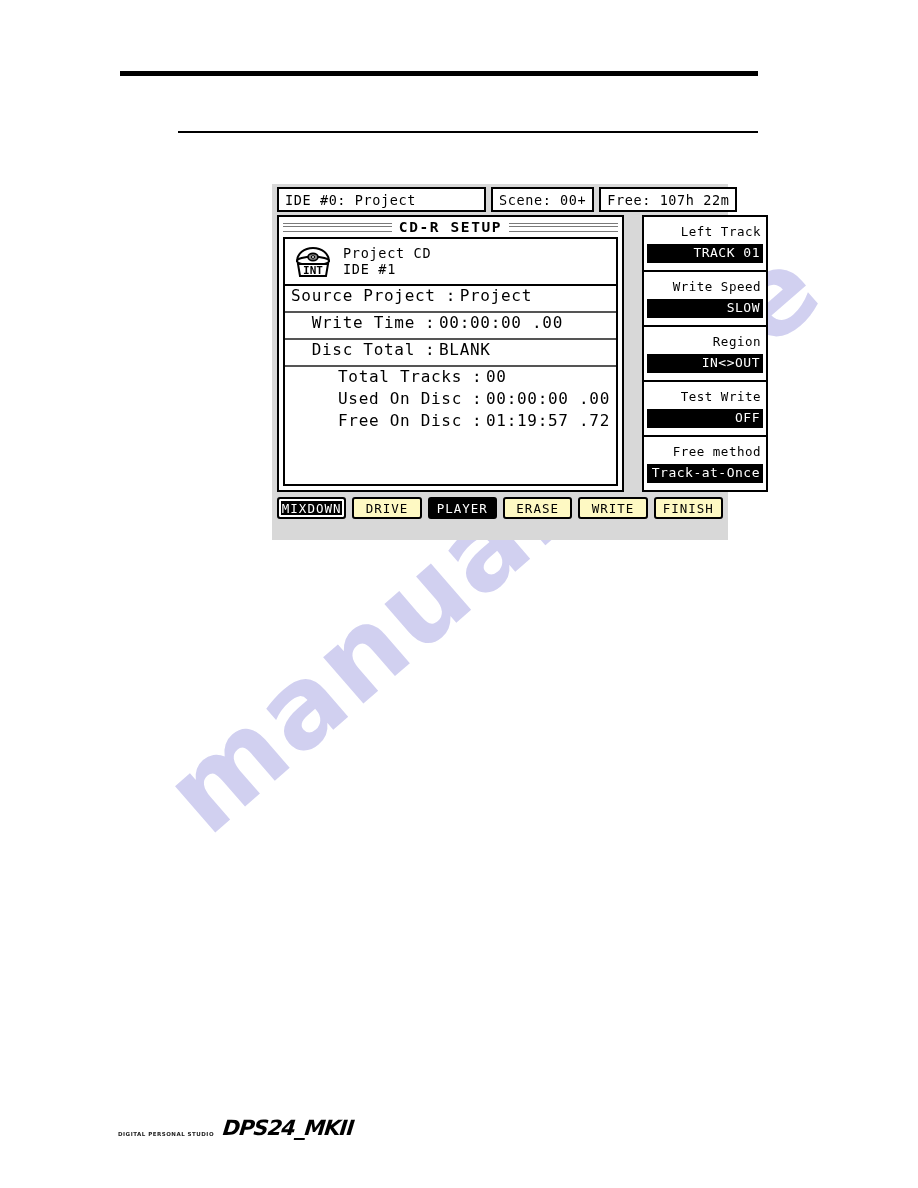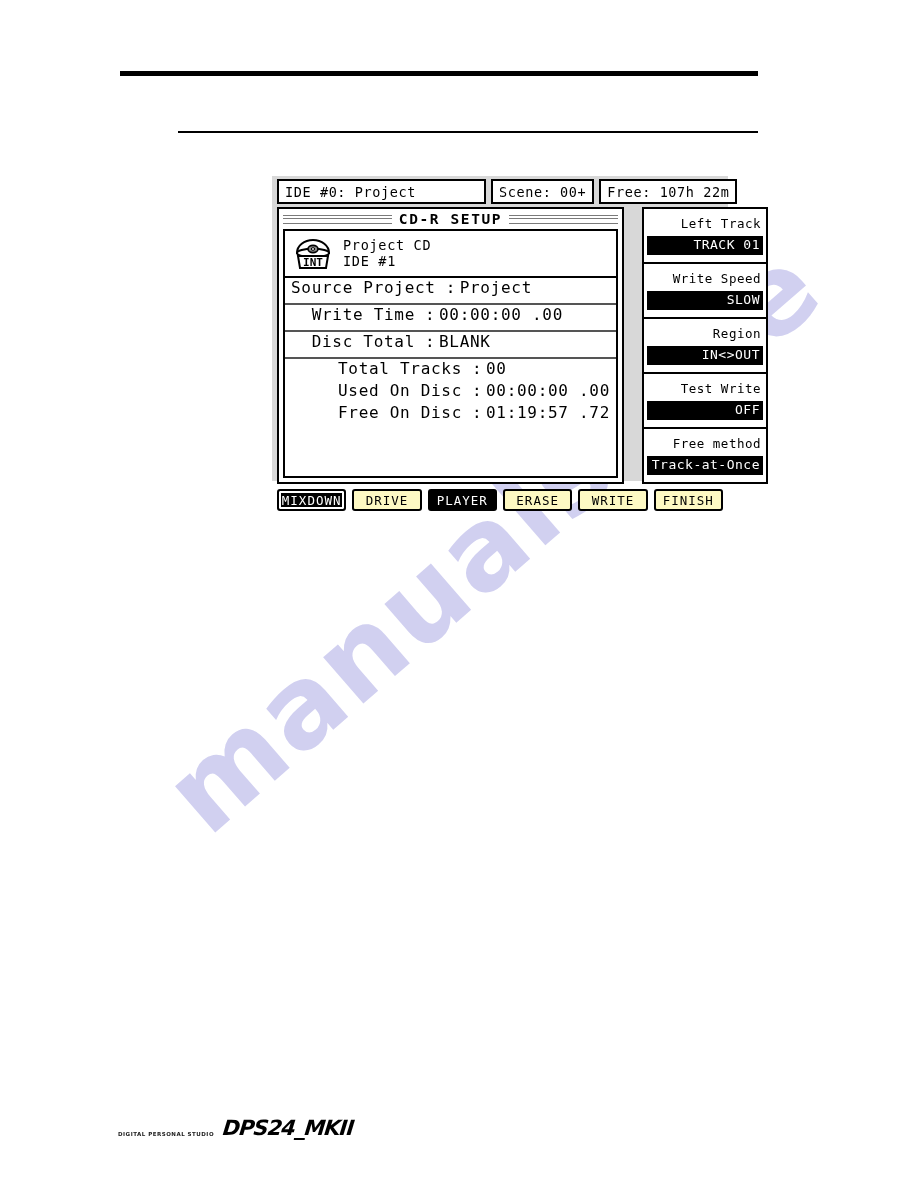--- a/index.html
+++ b/index.html
@@ -51,23 +51,23 @@
     transform-origin: 0 0;
     white-space: nowrap;
     pointer-events: none;
     user-select: none;
   }
 
   
   .device {
     position: absolute;
     left: 272px;
-    top: 176px;
+    top: 184px;
     width: 456px;
-    height: 305px;
+    height: 356px;
     background: #d8d8d8;
     box-sizing: border-box;
     padding: 2px;
   }
 
   
   .topbar {
     display: flex;
     gap: 5px;
     height: 25px;

